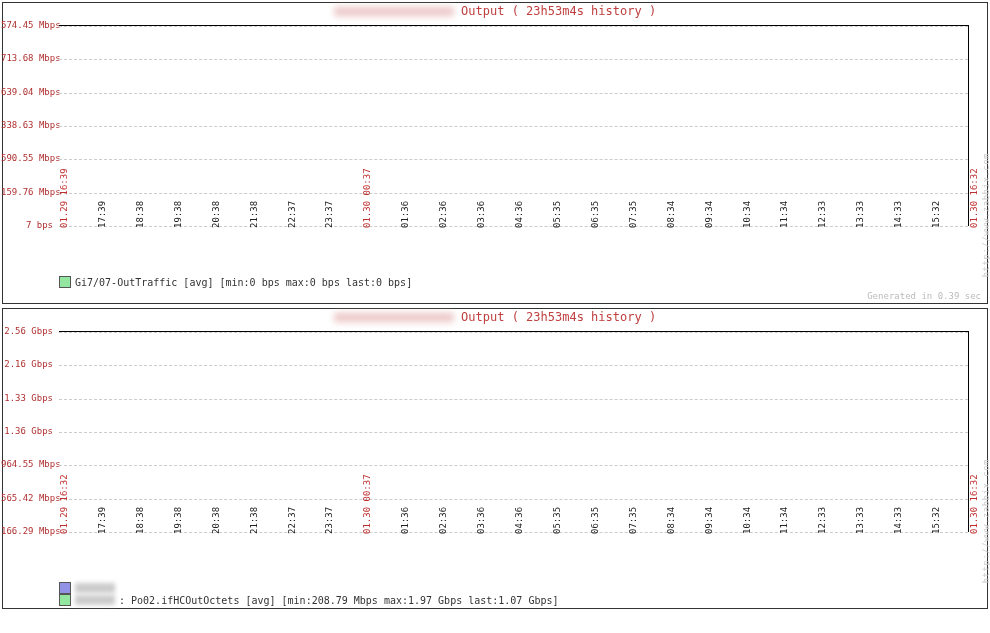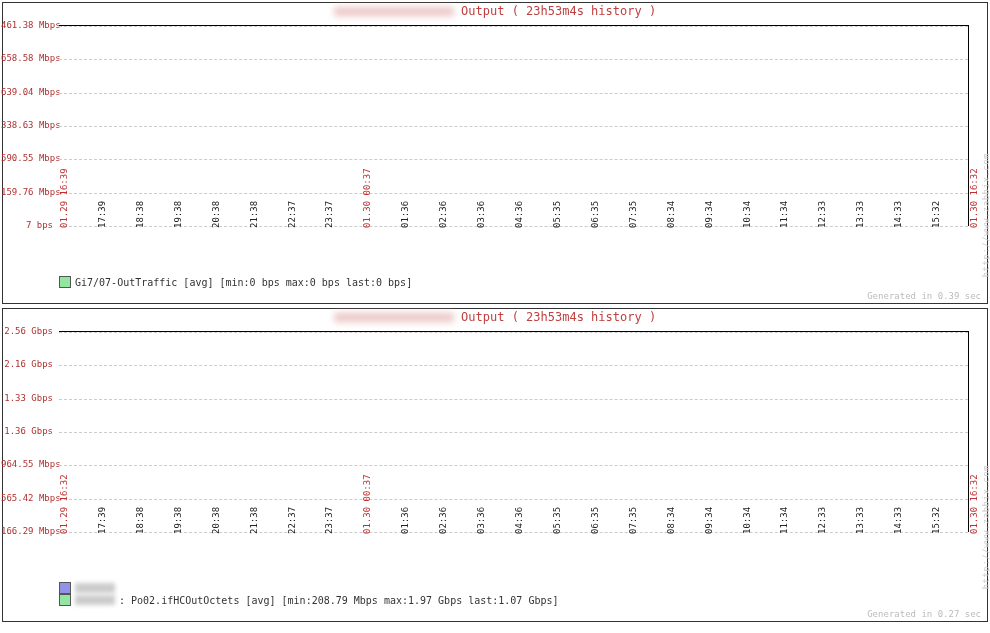--- a/index.html
+++ b/index.html
@@ -109,22 +109,22 @@
   }
 </style>
 </head>
 <body>
 
 <div id="root">
     <div class="panel">
       <div class="title"><span class="blurred-title"></span><span> Output ( 23h53m4s history )</span></div>
       <div class="chart-area">
         <div class="y-ticks">
-          <div class="y-tick" style="top: 0%;">461.38 Mbps</div>
-          <div class="y-tick" style="top: 16.6667%;">658.58 Mbps</div>
+          <div class="y-tick" style="top: 0%;">574.45 Mbps</div>
+          <div class="y-tick" style="top: 16.6667%;">713.68 Mbps</div>
           <div class="y-tick" style="top: 33.3333%;">639.04 Mbps</div>
           <div class="y-tick" style="top: 50%;">338.63 Mbps</div>
           <div class="y-tick" style="top: 66.6667%;">590.55 Mbps</div>
           <div class="y-tick" style="top: 83.3333%;">159.76 Mbps</div>
           <div class="y-tick" style="top: 100%;">7 bps</div>
         </div>
         <div class="plot">
           <div class="gridline-h" style="top: 0%;"></div>
           <div class="gridline-h" style="top: 16.6667%;"></div>
           <div class="gridline-h" style="top: 33.3333%;"></div>
@@ -2468,15 +2468,14 @@
           <span class="swatch blue"></span>
           <span class="blurred-label"></span>
         </div>
         <div class="legend-row">
           <span class="swatch green"></span>
           <span class="blurred-label"></span>
           <span> : Po02.ifHCOutOctets [avg] [min:208.79 Mbps max:1.97 Gbps last:1.07 Gbps]</span>
         </div>
       </div>
       <div class="watermark">http://www.zabbix.com</div>
-      <div class="gentime">Generated in 0.27 sec</div>
     </div>
   </div>
 
 </body></html>

